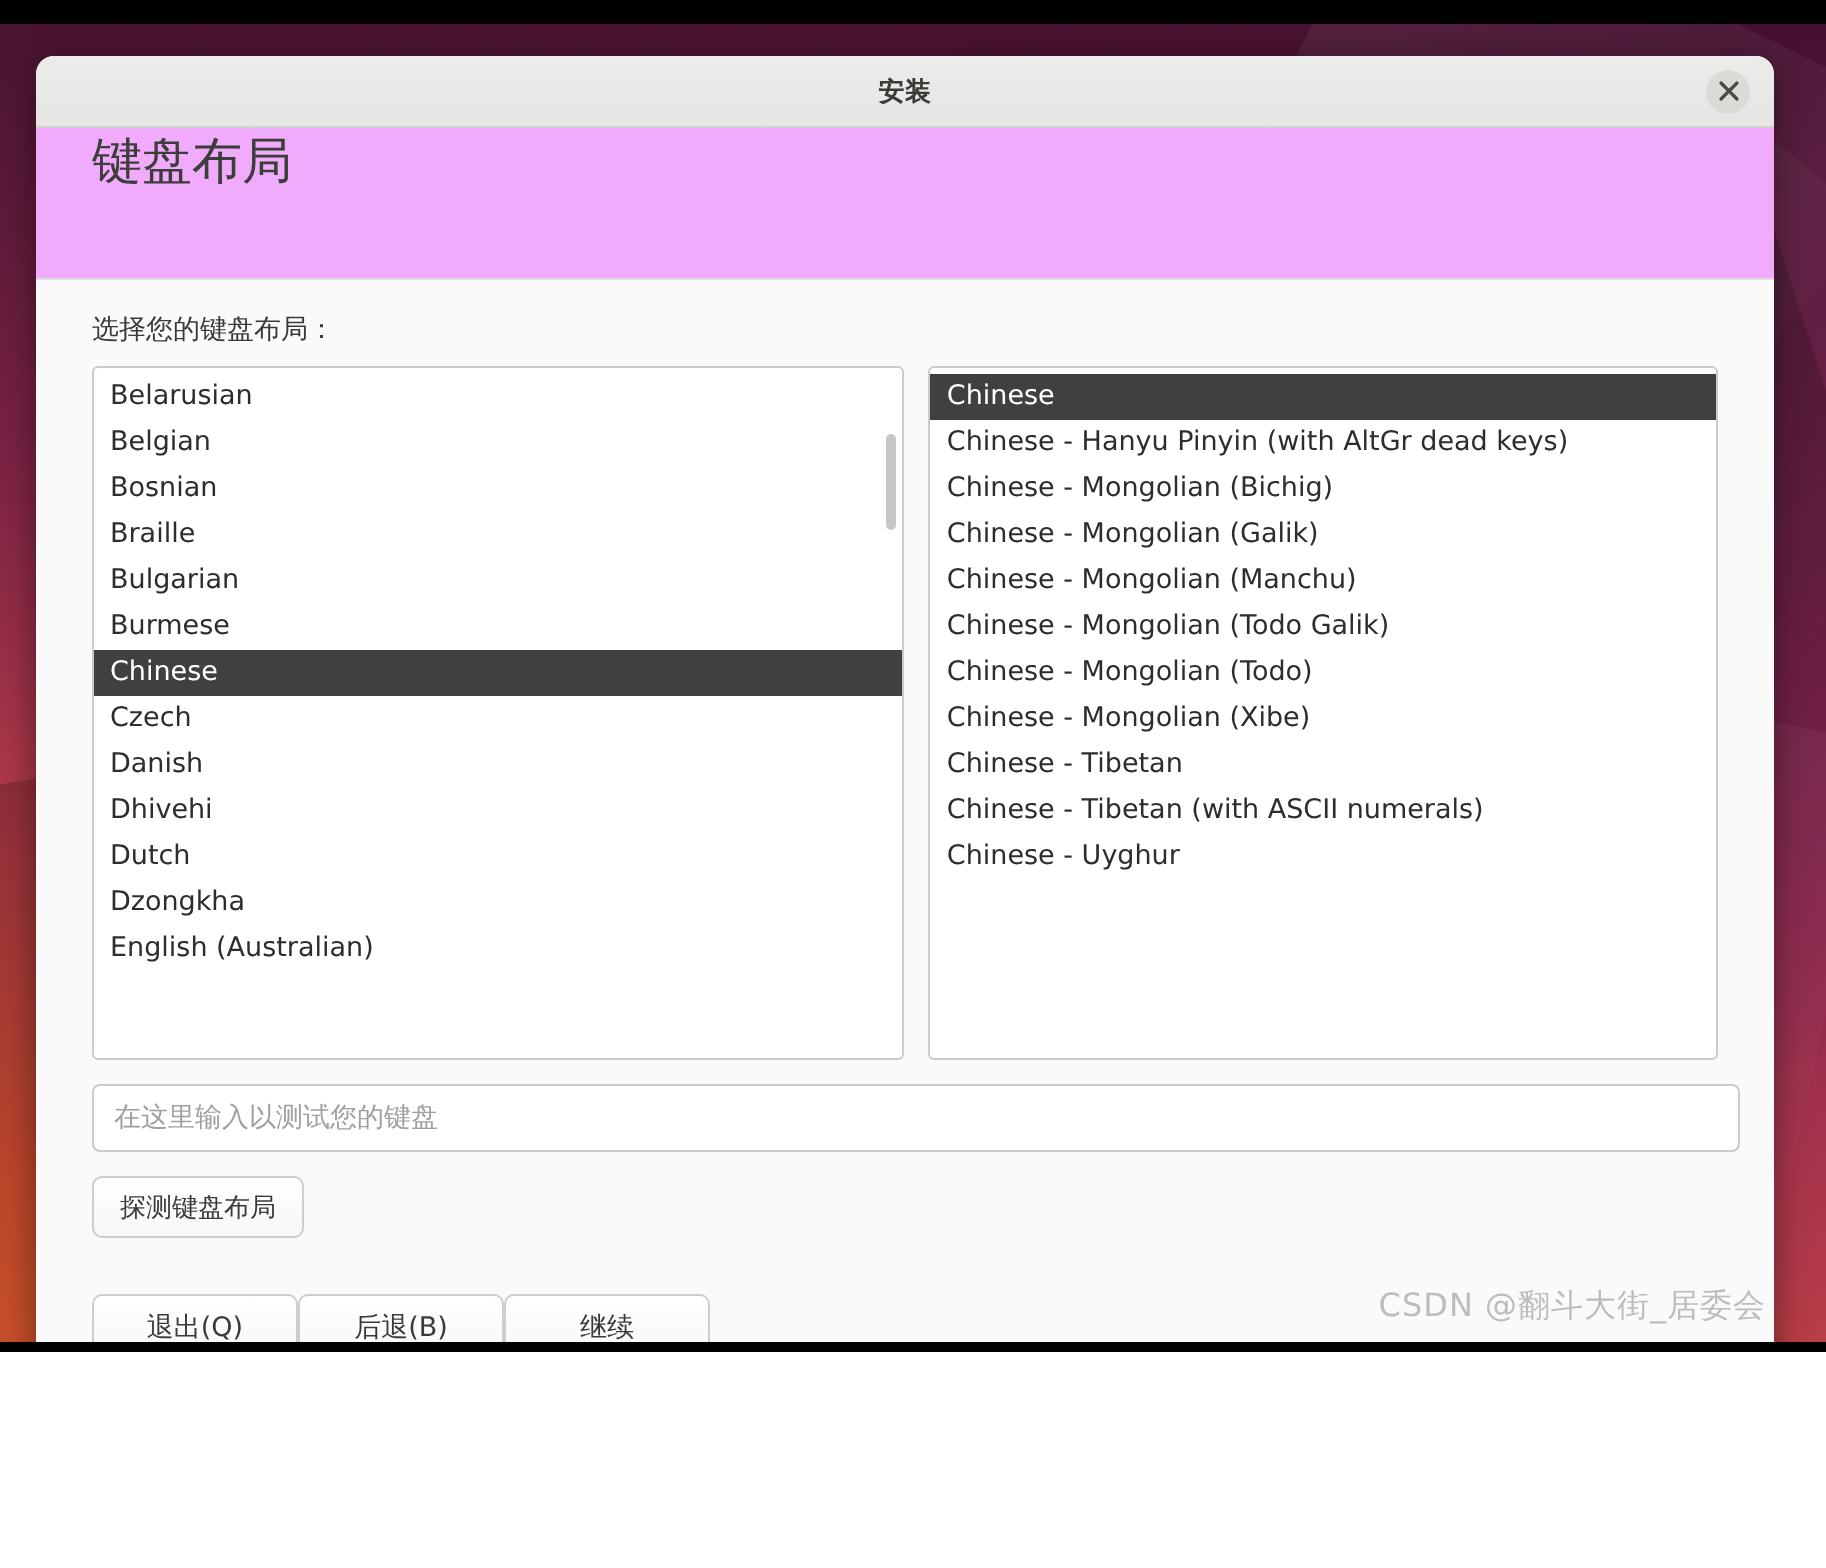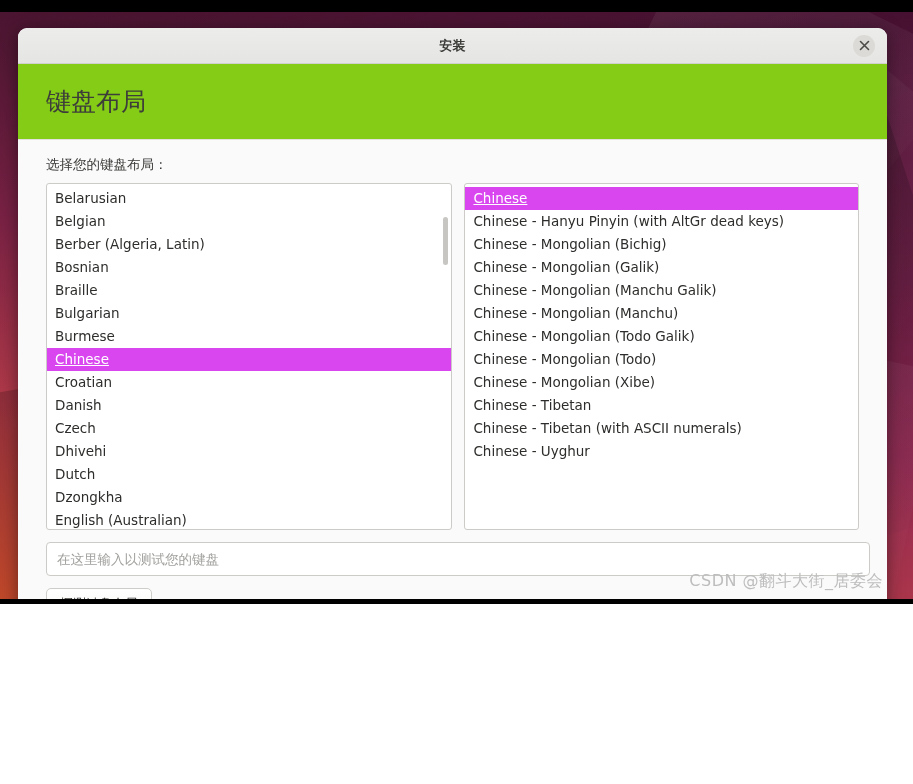--- a/index.html
+++ b/index.html
@@ -7,21 +7,21 @@
     padding: 0;
     width: 913px;
     height: 784px;
     overflow: hidden;
     font-family: "DejaVu Sans", "Liberation Sans", sans-serif;
   }
 
   #root {
     position: relative;
     width: 913px;
-    height: 604px;
+    height: 676px;
     background: #000;
     overflow: hidden;
   }
 
   
   #wallpaper {
     position: absolute;
     left: 0;
     top: 12px;
     width: 913px;
@@ -121,24 +121,24 @@
     background: #dcdad6;
     display: flex;
     align-items: center;
     justify-content: center;
     cursor: pointer;
   }
   #close-button svg { display: block; }
 
   #page-header {
     height: 76px;
-    background: #84cc16;
+    background: #f0abfc;
     border-bottom: 1px solid #e3e1de;
     display: flex;
-    align-items: center;
+    align-items: flex-start;
     padding-left: 28px;
     box-sizing: border-box;
   }
   #page-title {
     font-size: 25px;
     color: #3d3d3a;
     font-weight: normal;
   }
 
   #content {
@@ -176,23 +176,22 @@
     height: 23px;
     line-height: 23px;
     padding-left: 8px;
     font-size: 13.5px;
     color: #2d2d2b;
     white-space: nowrap;
     overflow: hidden;
     cursor: default;
   }
   .list-row.selected {
-    background: #d946ef;
+    background: #404040;
     color: #ffffff;
-    text-decoration: underline;
   }
 
   .scroll-track {
     position: absolute;
     right: 3px;
     top: 3px;
     bottom: 3px;
     width: 6px;
   }
   .scroll-thumb {
@@ -316,46 +315,43 @@
     <div id="content">
 
       <div id="prompt-label">选择您的键盘布局：</div>
 
       <div id="lists">
 
         <div class="listbox" id="list-left">
           <div class="list-inner" id="left-rows">
               <div class="list-row">Belarusian</div>
               <div class="list-row">Belgian</div>
-              <div class="list-row">Berber (Algeria, Latin)</div>
               <div class="list-row">Bosnian</div>
               <div class="list-row">Braille</div>
               <div class="list-row">Bulgarian</div>
               <div class="list-row">Burmese</div>
               <div class="list-row selected">Chinese</div>
-              <div class="list-row">Croatian</div>
+              <div class="list-row">Czech</div>
               <div class="list-row">Danish</div>
-              <div class="list-row">Czech</div>
               <div class="list-row">Dhivehi</div>
               <div class="list-row">Dutch</div>
               <div class="list-row">Dzongkha</div>
               <div class="list-row">English (Australian)</div>
             </div>
           <div class="scroll-track">
             <div class="scroll-thumb" style="top:30px;height:48px;"></div>
           </div>
         </div>
 
         <div class="listbox" id="list-right">
           <div class="list-inner" id="right-rows">
               <div class="list-row selected">Chinese</div>
               <div class="list-row">Chinese - Hanyu Pinyin (with AltGr dead keys)</div>
               <div class="list-row">Chinese - Mongolian (Bichig)</div>
               <div class="list-row">Chinese - Mongolian (Galik)</div>
-              <div class="list-row">Chinese - Mongolian (Manchu Galik)</div>
               <div class="list-row">Chinese - Mongolian (Manchu)</div>
               <div class="list-row">Chinese - Mongolian (Todo Galik)</div>
               <div class="list-row">Chinese - Mongolian (Todo)</div>
               <div class="list-row">Chinese - Mongolian (Xibe)</div>
               <div class="list-row">Chinese - Tibetan</div>
               <div class="list-row">Chinese - Tibetan (with ASCII numerals)</div>
               <div class="list-row">Chinese - Uyghur</div>
             </div>
         </div>
 

